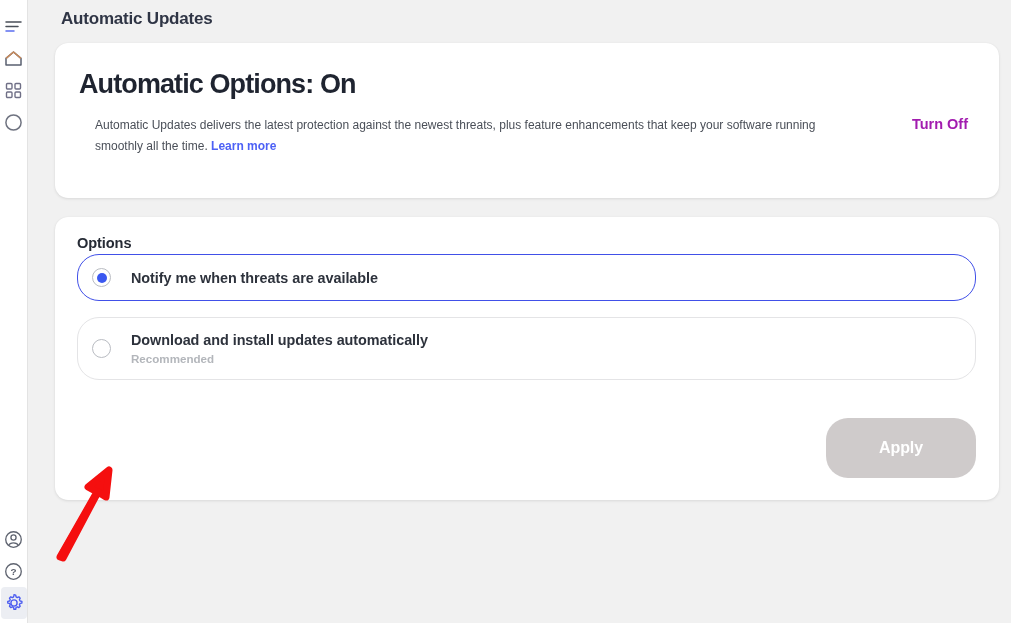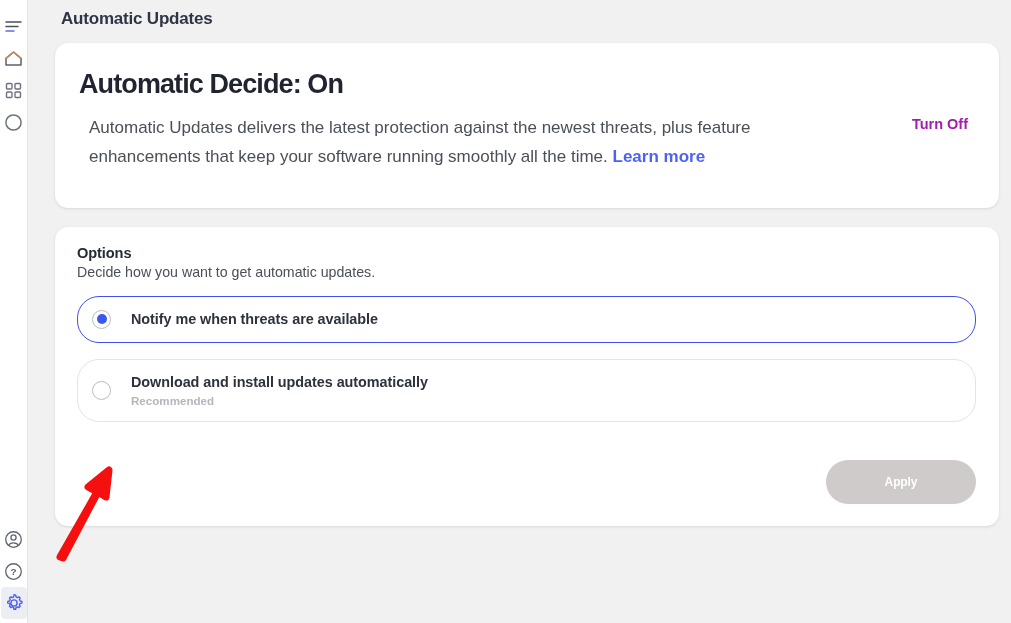--- a/index.html
+++ b/index.html
@@ -79,25 +79,25 @@
   .hero-left { flex: 1 1 auto; min-width: 0; }
   .hero-title {
     font-size: 27px;
     font-weight: 800;
     color: #1f2430;
     letter-spacing: -0.9px;
     margin: 0 0 14px 0;
     line-height: 1.12;
   }
   .hero-desc {
-    font-size: 17px;
+    font-size: 12px;
     color: #4a4f58;
     line-height: 1.72;
     max-width: 740px;
-    margin: 10px;
+    margin: 16px;
   }
   .link {
     color: #4d61f5;
     text-decoration: none;
     font-weight: 600;
     cursor: pointer;
   }
   .hero-right {
     flex: 0 0 auto;
     padding-top: 46px;
@@ -179,22 +179,22 @@
     display: flex;
     justify-content: flex-end;
     padding: 22px 0 0 0;
   }
   .apply-btn {
     background: #cfcbcb;
     color: #ffffff;
     border: none;
     border-radius: 22px;
     width: 150px;
-    height: 44px;
-    font-size: 12px;
+    height: 60px;
+    font-size: 16px;
     font-weight: 600;
     font-family: "Liberation Sans", sans-serif;
     letter-spacing: -0.1px;
     cursor: default;
   }
 
   
   .annotation {
     position: absolute;
     left: 0; top: 0;
@@ -280,31 +280,30 @@
       </div>
     </div>
   </div>
 
   <div class="content">
 
     <h1 class="page-title">Automatic Updates</h1>
 
     <div class="card card-hero">
       <div class="hero-left">
-        <div class="hero-title">Automatic Decide: On</div>
+        <div class="hero-title">Automatic Options: On</div>
         <p class="hero-desc"><span>Automatic Updates delivers the latest protection against the newest threats, plus feature enhancements that keep your software running smoothly all the time. </span><span class="link">Learn more</span></p>
       </div>
       <div class="hero-right">
         <span class="turn-off">Turn Off</span>
       </div>
     </div>
 
     <div class="card card-options">
       <div class="opt-title">Options</div>
-      <div class="opt-sub">Decide how you want to get automatic updates.</div>
 
       <div class="radio-row selected">
         <span class="radio on"></span>
         <span class="radio-texts">
           <span class="radio-label">Notify me when threats are available</span>
         </span>
       </div>
 
 
       <div class="radio-row tall">

